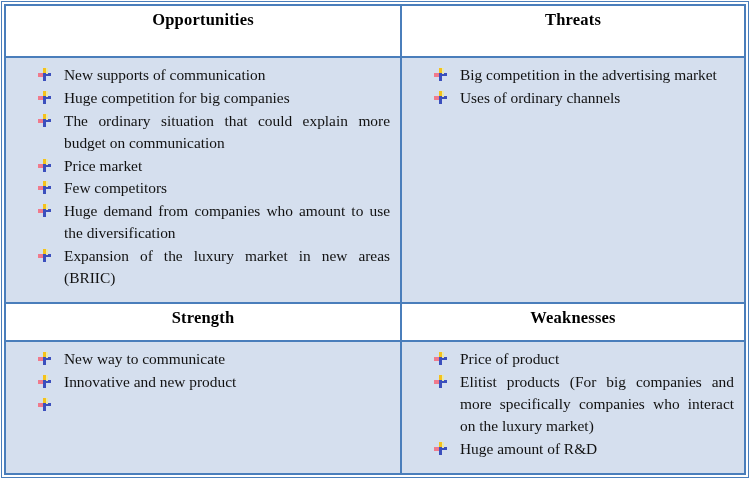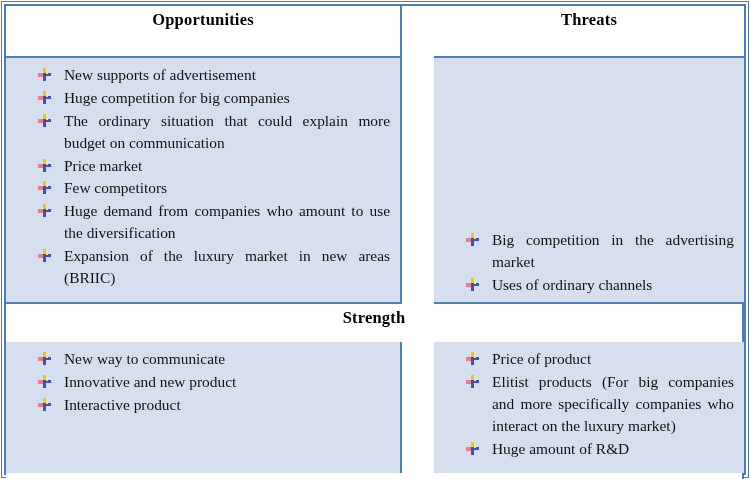--- a/index.html
+++ b/index.html
@@ -49,30 +49,30 @@
   }
 
   .row {
     display: flex;
     box-sizing: border-box;
     width: 100%;
     border-radius: 15px;
   }
   .row-head1 { height: 52px; }
   .row-body1 { flex: 0 0 246px; }
-  .row-head2 { height: 38px; flex-direction: column; }
+  .row-head2 { height: 38px; }
   .row-body2 { flex: 1 1 auto; }
 
   .cell {
     box-sizing: border-box;
     position: relative;
     overflow: hidden;
   }
   .col-left  { flex: 0 0 396px; }
-  .col-right { flex: 1 1 auto; margin-left: 32px; }
+  .col-right { flex: 1 1 auto; }
 
   
   .col-left {
     border-right: 2px solid #4a7ebb;
   }
 
   
   .row-head1 .cell,
   .row-body1 .cell,
   .row-head2 .cell {
@@ -91,21 +91,21 @@
     letter-spacing: 0.2px;
   }
 
   .body-cell {
     background: #d5dfee;
     padding: 6px 10px 6px 26px;
   }
   .body-cell.v-center {
     display: flex;
     flex-direction: column;
-    justify-content: flex-end;
+    justify-content: flex-start;
   }
 
   ul.bullets {
     list-style: none;
     margin: 0;
     padding: 0;
   }
   ul.bullets li {
     position: relative;
     padding-left: 32px;
@@ -153,21 +153,21 @@
         <li>
           <span class="bullet-mark">
             <svg width="13" height="13" viewBox="0 0 13 13">
               <rect x="5" y="0" width="4" height="6" fill="#f5c21b"></rect>
               <rect x="0" y="5" width="6" height="4" fill="#f07a8c"></rect>
               <rect x="5" y="5" width="8" height="3" fill="#3b4fbd"></rect>
               <rect x="5" y="5" width="3" height="8" fill="#3b4fbd"></rect>
               <rect x="8" y="0" width="2" height="6" fill="#e8e8b0"></rect>
             </svg>
           </span>
-          <span>New supports of advertisement</span>
+          <span>New supports of communication</span>
         </li>
         <li>
           <span class="bullet-mark">
             <svg width="13" height="13" viewBox="0 0 13 13">
               <rect x="5" y="0" width="4" height="6" fill="#f5c21b"></rect>
               <rect x="0" y="5" width="6" height="4" fill="#f07a8c"></rect>
               <rect x="5" y="5" width="8" height="3" fill="#3b4fbd"></rect>
               <rect x="5" y="5" width="3" height="8" fill="#3b4fbd"></rect>
               <rect x="8" y="0" width="2" height="6" fill="#e8e8b0"></rect>
             </svg>
@@ -307,21 +307,20 @@
         <li>
           <span class="bullet-mark">
             <svg width="13" height="13" viewBox="0 0 13 13">
               <rect x="5" y="0" width="4" height="6" fill="#f5c21b"></rect>
               <rect x="0" y="5" width="6" height="4" fill="#f07a8c"></rect>
               <rect x="5" y="5" width="8" height="3" fill="#3b4fbd"></rect>
               <rect x="5" y="5" width="3" height="8" fill="#3b4fbd"></rect>
               <rect x="8" y="0" width="2" height="6" fill="#e8e8b0"></rect>
             </svg>
           </span>
-          <span>Interactive product</span>
         </li>
       </ul>
     </div>
 
     <div class="cell col-right body-cell">
       <ul class="bullets">
         <li>
           <span class="bullet-mark">
             <svg width="13" height="13" viewBox="0 0 13 13">
               <rect x="5" y="0" width="4" height="6" fill="#f5c21b"></rect>

